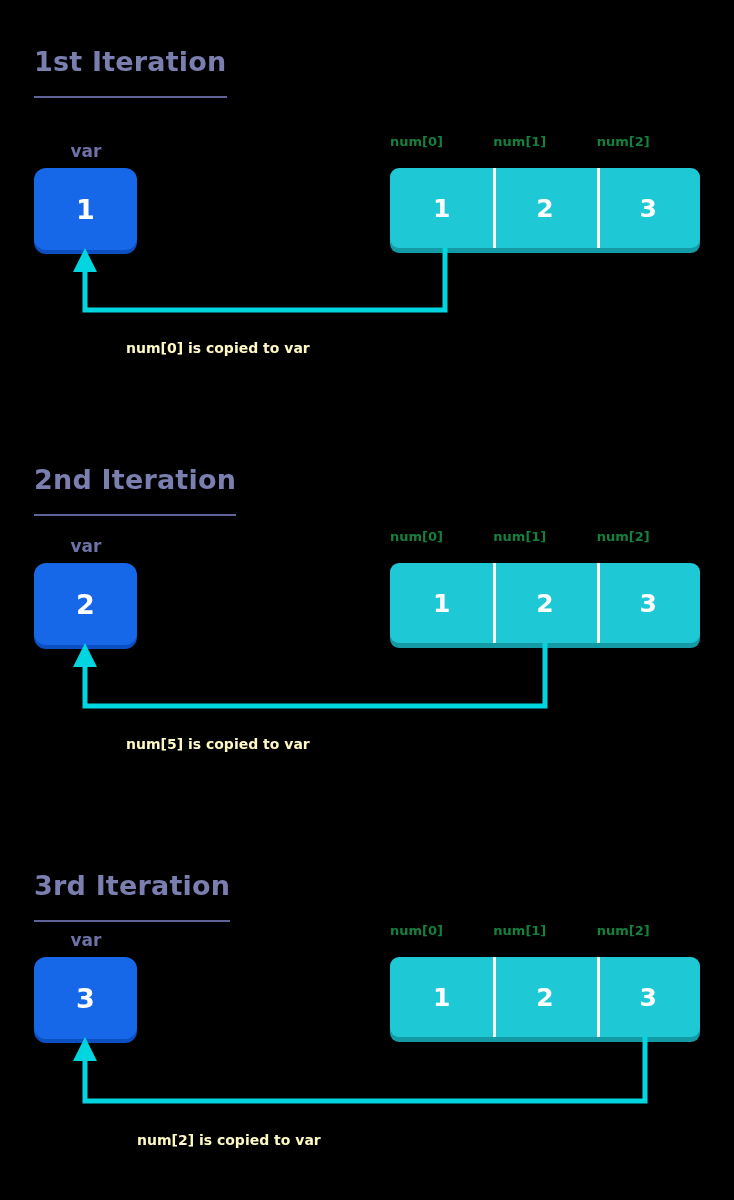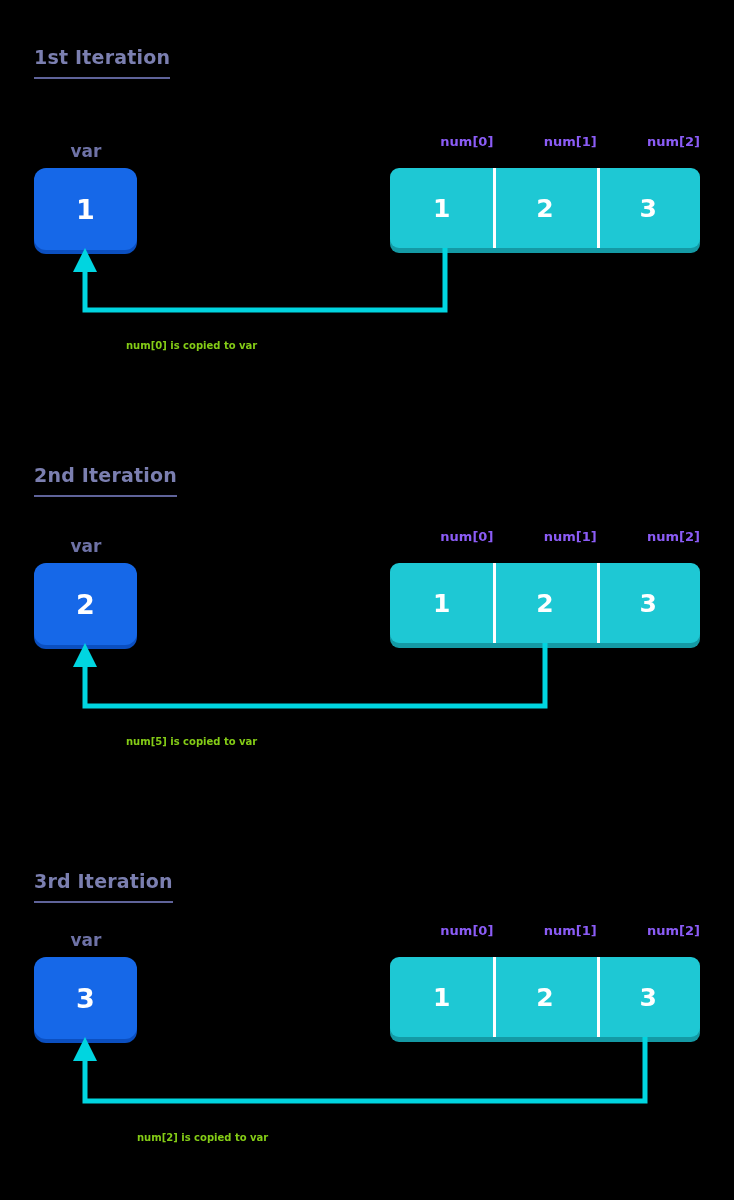--- a/index.html
+++ b/index.html
@@ -26,27 +26,27 @@
   .section {
     position: absolute;
     left: 0;
     width: 734px;
   }
 
   
   .sec-title {
     position: absolute;
     left: 34px;
-    font-size: 19px;
+    font-size: 27px;
     font-weight: bold;
     color: #7b7fb0;
     letter-spacing: 0.2px;
     white-space: nowrap;
     border-bottom: 2px solid #5f639a;
-    padding-bottom: 9px;
+    padding-bottom: 20px;
     line-height: 1.05;
   }
 
   
   .var-label {
     position: absolute;
     font-size: 17px;
     font-weight: bold;
     color: #6e72a6;
     white-space: nowrap;
@@ -73,24 +73,24 @@
 
   
   .arr-labels {
     position: absolute;
     display: flex;
     width: 310px;
     left: 390px;
   }
   .arr-labels .lbl {
     flex: 1 1 0;
-    text-align: right;
+    text-align: left;
     font-size: 13px;
     font-weight: bold;
-    color: #8b5cf6;
+    color: #15803d;
     white-space: nowrap;
   }
   .arr-box {
     position: absolute;
     left: 390px;
     width: 310px;
     height: 80px;
     background: #1ec8d4;
     border-radius: 9px;
     display: flex;
@@ -123,23 +123,23 @@
     left: 0;
     top: 0;
     width: 734px;
     height: 1200px;
     pointer-events: none;
   }
 
   
   .caption {
     position: absolute;
-    font-size: 10px;
-    font-weight: bold;
-    color: #84cc16;
+    font-size: 14px;
+    font-weight: bold;
+    color: #fef9c3;
     white-space: nowrap;
   }
 </style>
 </head>
 <body>
 
 <div class="stage">
 
   <div class="section">
 

